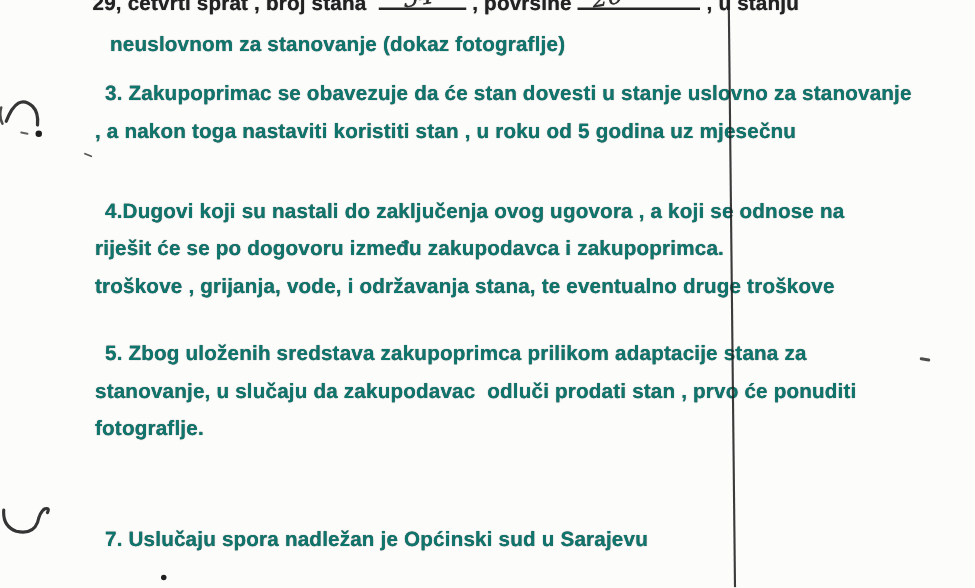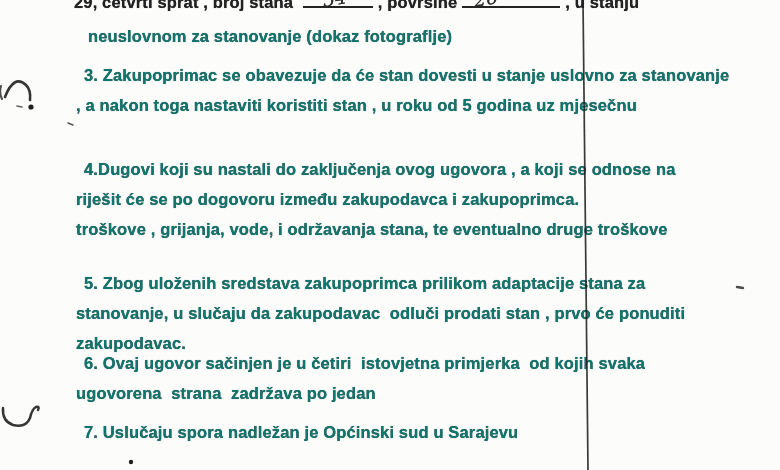--- a/index.html
+++ b/index.html
@@ -98,27 +98,23 @@
 
   <div class="para" style="top:154px">
     <div class="line">4.Dugovi koji su nastali do zaključenja ovog ugovora , a koji se odnose na</div>
     <div class="line">riješit će se po dogovoru između zakupodavca i zakupoprimca.</div>
     <div class="line">troškove , grijanja, vode, i održavanja stana, te eventualno druge troškove</div>
   </div>
 
   <div class="para" style="top:268px">
     <div class="line">5. Zbog uloženih sredstava zakupoprimca prilikom adaptacije stana za</div>
     <div class="line">stanovanje, u slučaju da zakupodavac  odluči prodati stan , prvo će ponuditi</div>
-    <div class="line">zakupodavac.</div>
+    <div class="line">fotograflje.</div>
   </div>
 
-  <div class="para" style="top:348px">
-    <div class="line">6. Ovaj ugovor sačinjen je u četiri  istovjetna primjerka  od kojih svaka</div>
-    <div class="line">ugovorena  strana  zadržava po jedan</div>
-  </div>
 
   <div class="para" style="top:417px">
     <div class="line">7. Uslučaju spora nadležan je Općinski sud u Sarajevu</div>
   </div>
 
   <svg class="marks" width="780" height="470" viewBox="0 0 780 470">
 
     <path d="M583,0 L588,470" fill="none" stroke-width="1.7" opacity="0.88" stroke="#1f1f1f"></path>
 
     <path d="M5,97 Q14,74 26,85 Q31,90 30,100" fill="none" stroke-width="2.6" stroke-linecap="round" opacity="0.9" stroke="#1f1f1f"></path>

